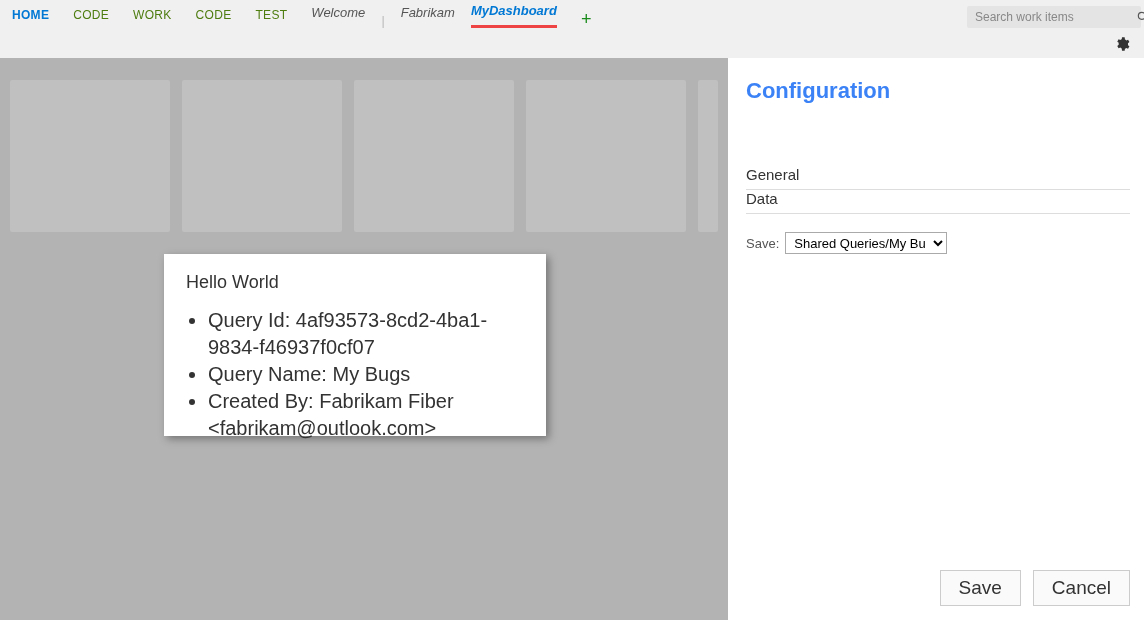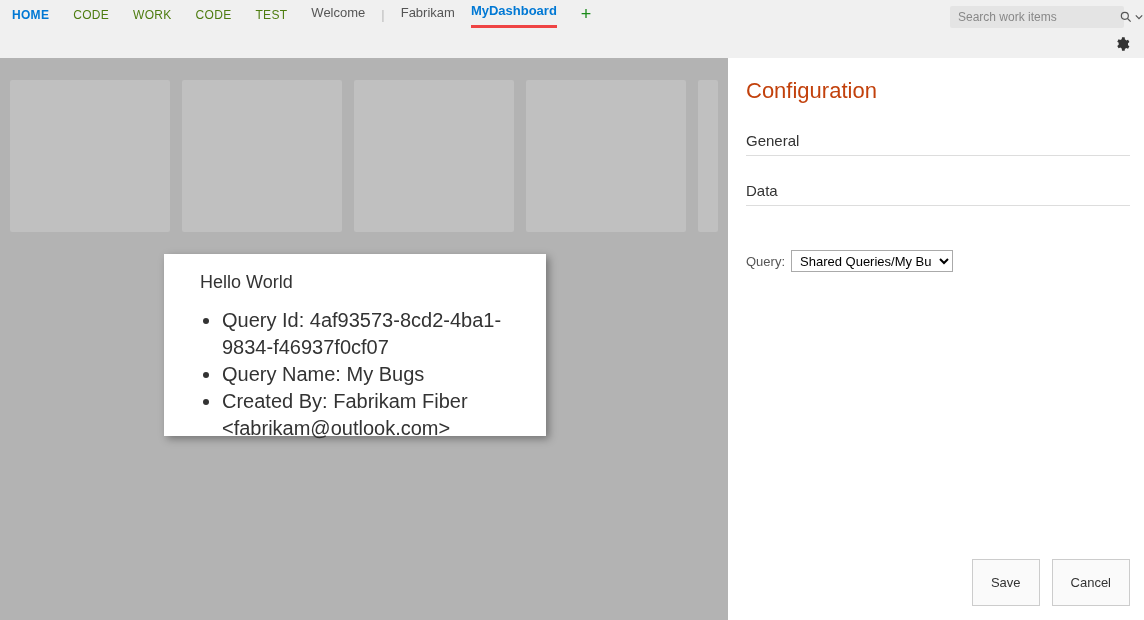--- a/index.html
+++ b/index.html
@@ -30,23 +30,24 @@
     .nav-top-item {
       font-size: 12px;
       color: #4d7c0f;
       margin-right: 24px;
       cursor: pointer;
       letter-spacing: 0.3px;
     }
     .nav-top-item.active { color: #0078d4; font-weight: 600; }
     .nav-sub {
       display: flex;
-      align-items: center;
+      align-items: flex-end;
       height: 28px;
       padding-left: 0;
+      font-style: italic;
     }
     .nav-sub-item {
       font-size: 13px;
       color: #555;
       margin-right: 16px;
       cursor: pointer;
       padding-bottom: 4px;
       height: 28px;
       display: flex;
       align-items: center;
@@ -61,21 +62,21 @@
       color: #1a8b1a;
       font-size: 18px;
       font-weight: 400;
       cursor: pointer;
       margin-left: 8px;
       line-height: 1;
     }
     
     .search-wrap {
       position: absolute;
-      right: 20px;
+      right: 3px;
       top: 6px;
       display: flex;
       align-items: center;
       background: #e4e4e4;
       border-radius: 2px;
       height: 22px;
       width: 174px;
     }
     .search-input {
       background: transparent;
@@ -126,21 +127,21 @@
     .placeholder-tile.partial { width: 20px; }
     
     .card {
       position: absolute;
       left: 164px;
       top: 196px;
       width: 382px;
       height: 182px;
       background: #fff;
       box-shadow: 3px 3px 8px rgba(0,0,0,0.35);
-      padding: 18px 36px;
+      padding: 18px 22px;
     }
     .card h2 {
       font-size: 18px;
       font-weight: 400;
       color: #333;
       margin-bottom: 14px;
     }
     .card ul {
       list-style: disc;
       padding-left: 22px;
@@ -152,31 +153,30 @@
     .config-panel {
       width: 416px;
       background: #fff;
       padding: 20px 14px 14px 18px;
       position: relative;
       display: flex;
       flex-direction: column;
     }
     .config-title {
       font-size: 22px;
-      font-weight: 400;
-      color: #c2410c;
-      margin-bottom: 28px;
+      font-weight: 700;
+      color: #3b82f6;
+      margin-bottom: 62px;
     }
     .section-header {
       font-size: 15px;
       color: #333;
       font-weight: 400;
       padding-bottom: 6px;
       border-bottom: 1px solid #ddd;
-      margin-bottom: 26px;
     }
     .query-row {
       display: flex;
       align-items: center;
       font-size: 13px;
       color: #555;
       margin-top: 18px;
     }
     .query-row label { margin-right: 6px; }
     .query-select {
@@ -191,22 +191,22 @@
       position: absolute;
       right: 14px;
       bottom: 14px;
       display: flex;
       gap: 12px;
     }
     .btn {
       border: 1px solid #ccc;
       background: #fafafa;
       color: #333;
-      font-size: 13px;
-      padding: 15px 18px;
+      font-size: 19px;
+      padding: 6px 18px;
       cursor: pointer;
     }
     svg { display: block; }
   </style>
 </head>
 <body>
 
 <div class="header">
   <div class="nav-top">
     <span class="nav-top-item active">HOME</span>
@@ -262,21 +262,21 @@
       </ul>
     </div>
   </div>
 
   <div class="config-panel">
     <div class="config-title">Configuration</div>
     <div class="section-header">General</div>
     <div class="section-header">Data</div>
 
     <div class="query-row">
-      <label>Query:</label>
+      <label>Save:</label>
       <select class="query-select">
         <option>Shared Queries/My Bugs</option>
       </select>
     </div>
 
     <div class="button-row">
       <button class="btn">Save</button>
       <button class="btn">Cancel</button>
     </div>
   </div>

